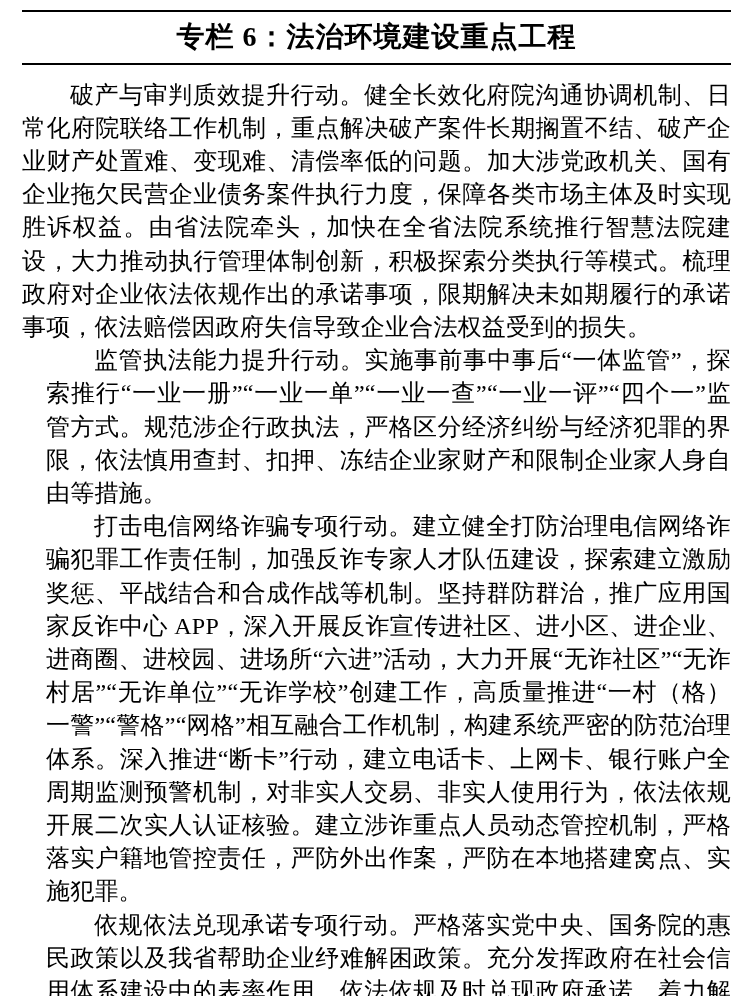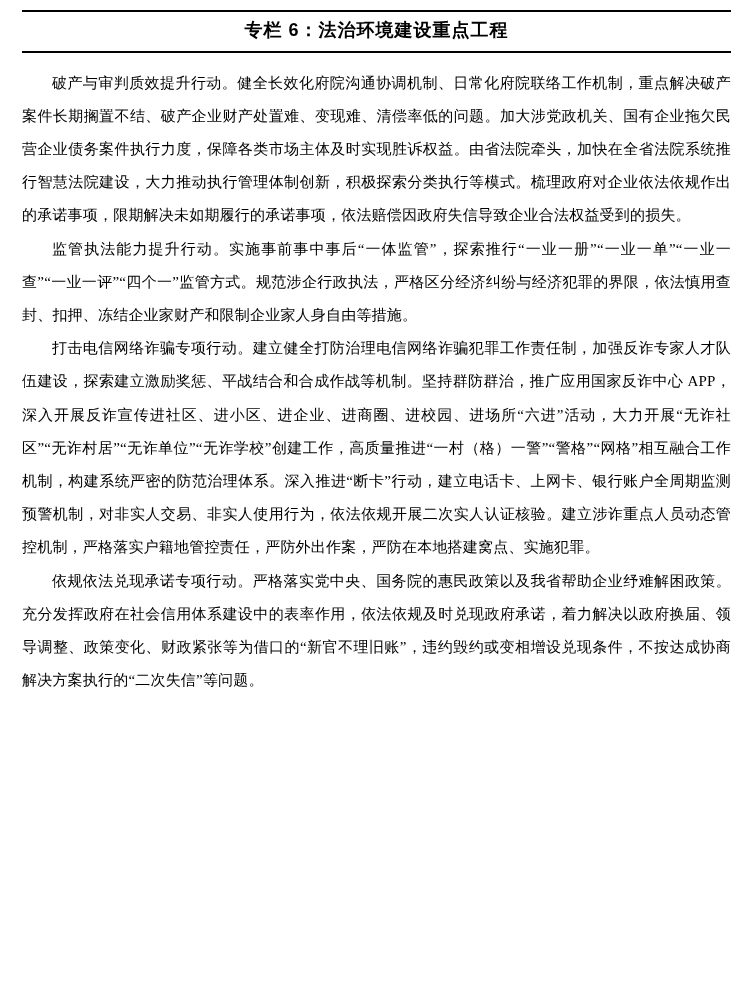--- a/index.html
+++ b/index.html
@@ -18,41 +18,42 @@
     position: relative;
     width: 753px;
     height: 996px;
     box-sizing: border-box;
     padding: 10px 22px 0 22px;
   }
   .box-title {
     border-top: 2px solid #000;
     border-bottom: 2px solid #000;
     text-align: center;
-    font-size: 18px;
+    font-size: 28px;
     font-weight: bold;
     letter-spacing: 1px;
     padding: 8px 0 9px 0;
     line-height: 1.2;
-    font-family: Liberation Sans, sans-serif;
+    font-family: Liberation Serif, serif;
   }
   .body-text {
     margin-top: 14px;
   }
   .para {
-    font-size: 15px;
+    font-size: 24px;
     line-height: 33.2px;
     text-align: justify;
     text-justify: inter-character;
     text-indent: 2em;
     margin: 0;
     letter-spacing: 0.2px;
   }
   .para + .para {
     margin-top: 0px;
+    margin-left: 24px;
   }
 </style>
 </head>
 <body>
 
 <div class="page">
 
   <div class="box-title">专栏 6：法治环境建设重点工程</div>
 
   <div class="body-text">

